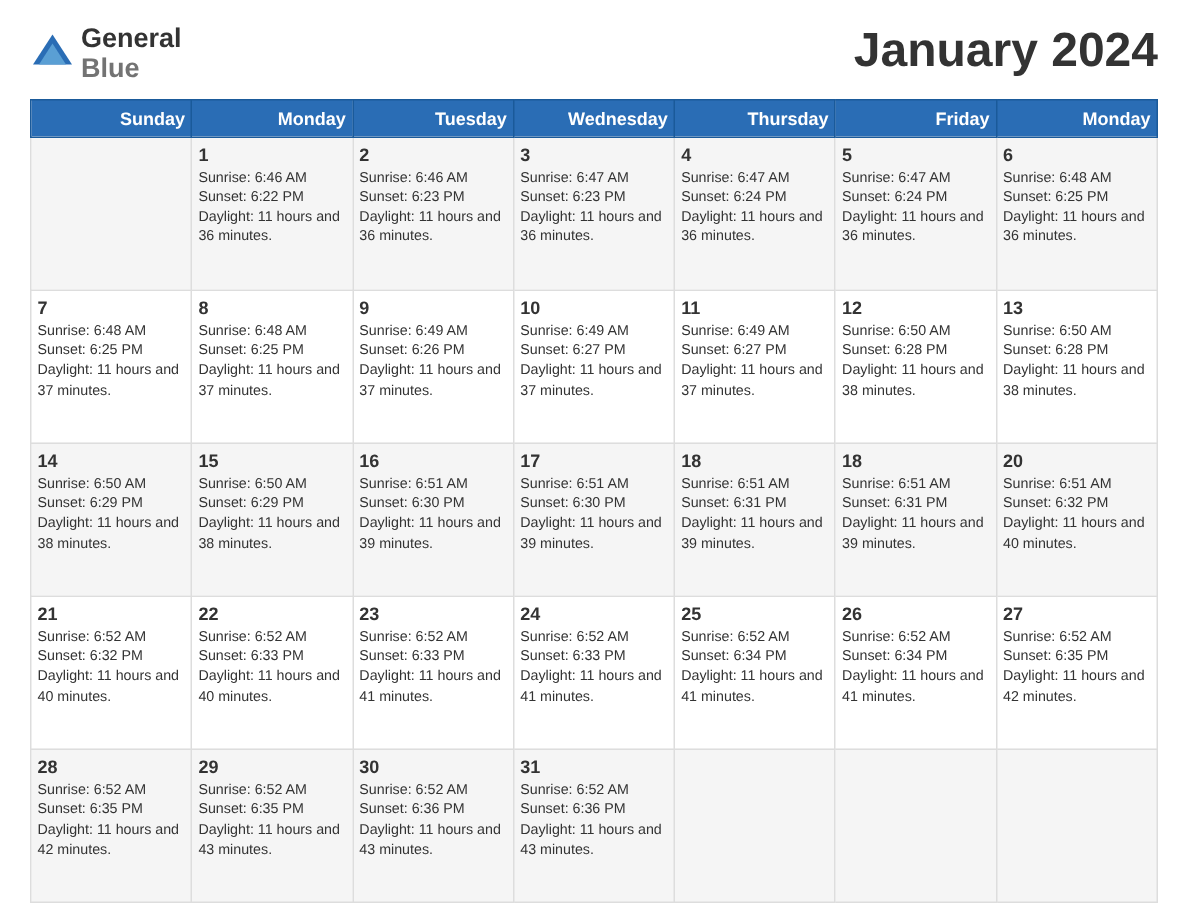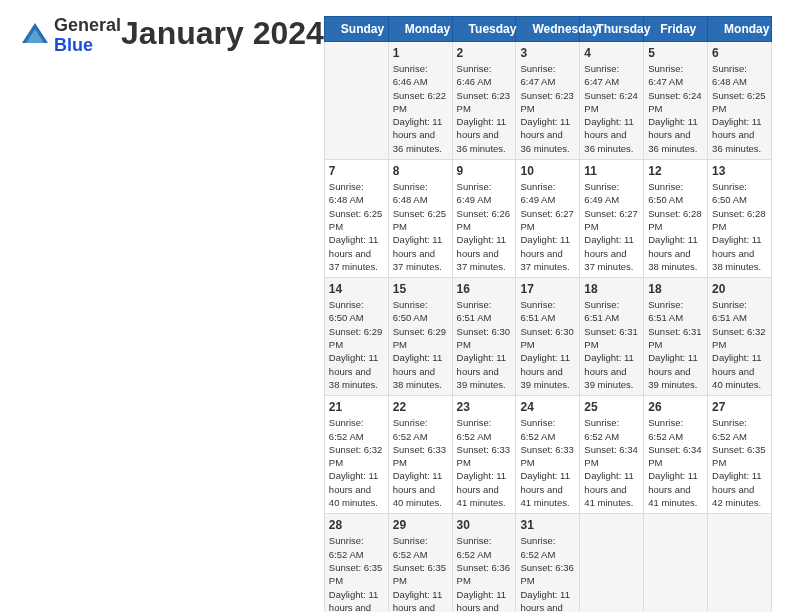--- a/index.html
+++ b/index.html
@@ -8,21 +8,21 @@
       height: 612px;
       font-family: Arial, sans-serif;
       background: #fff;
       overflow: hidden;
     }
     .page {
       width: 792px;
       height: 612px;
       padding: 16px 20px 10px 20px;
       display: flex;
-      flex-direction: row;
+      flex-direction: column;
     }
     .header {
       display: flex;
       justify-content: space-between;
       align-items: flex-start;
       margin-bottom: 10px;
     }
     .logo {
       display: flex;
       align-items: center;
@@ -34,21 +34,21 @@
       line-height: 1.1;
     }
     .logo-general {
       font-size: 18px;
       font-weight: bold;
       color: #333;
     }
     .logo-blue {
       font-size: 18px;
       font-weight: bold;
-      color: #1d4ed8;
+      color: #737373;
     }
     .logo-icon {
       width: 30px;
       height: 30px;
     }
     .title-block {
       text-align: right;
     }
     .main-title {
       font-size: 32px;
@@ -64,24 +64,24 @@
       width: 100%;
       border-collapse: collapse;
       table-layout: fixed;
       flex: 1;
     }
     thead tr {
       background-color: #2a6db5;
       color: #fff;
     }
     thead th {
-      padding: 5px 16px;
+      padding: 5px 4px;
       font-size: 12px;
       font-weight: bold;
-      text-align: center;
+      text-align: right;
       border: 1px solid #1a5a9a;
     }
     tbody tr {
       border-bottom: 1px solid #ccc;
     }
     tbody tr:nth-child(odd) {
       background-color: #f5f5f5;
     }
     tbody tr:nth-child(even) {
       background-color: #fff;

